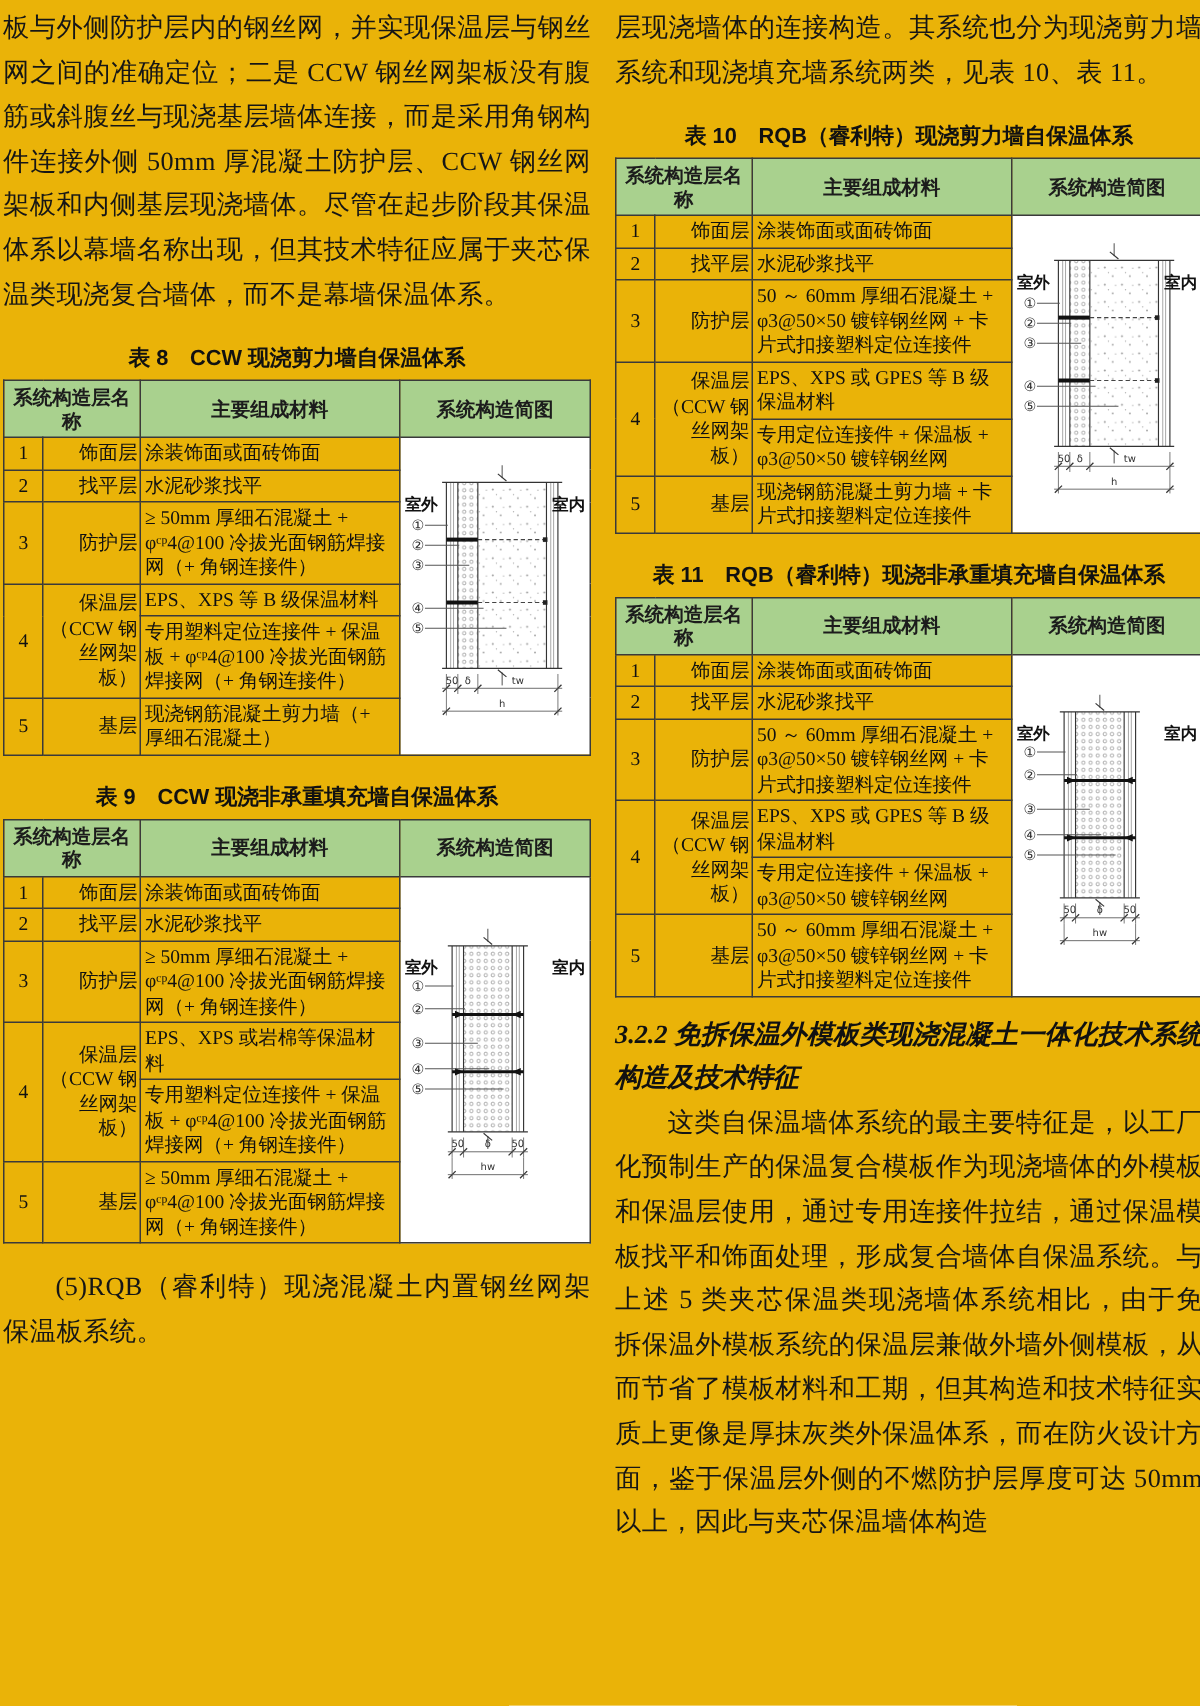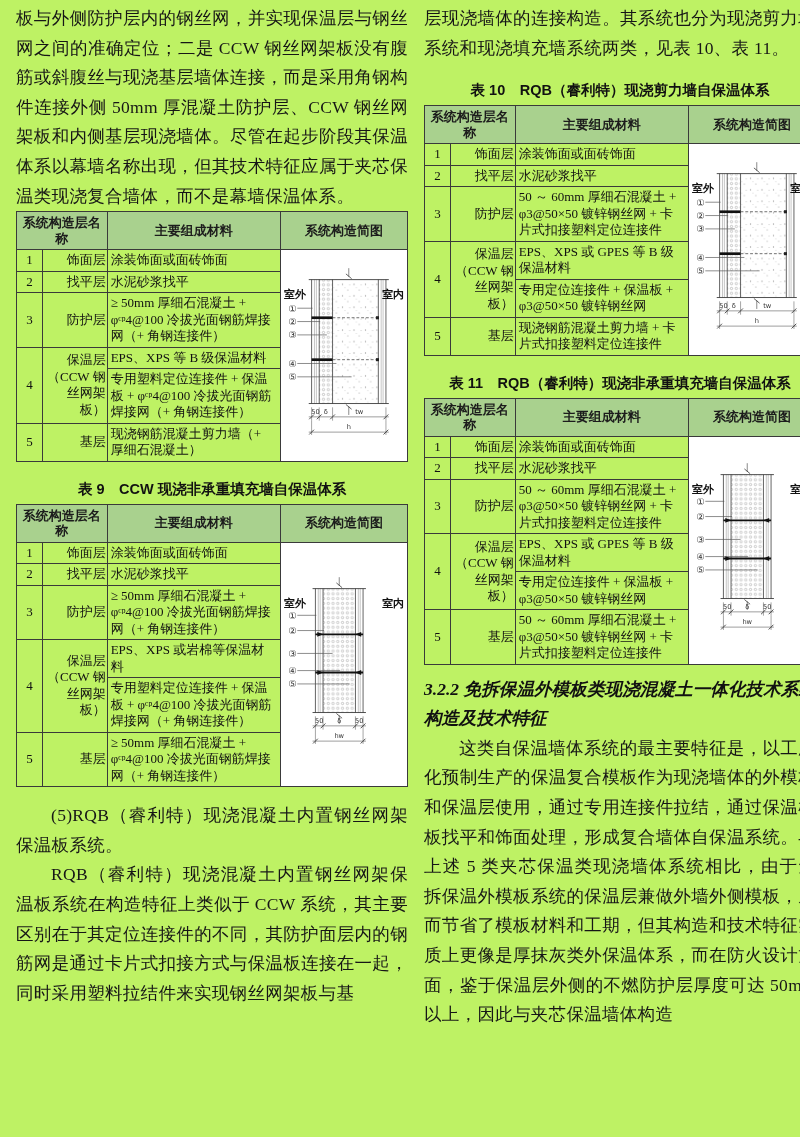--- a/index.html
+++ b/index.html
@@ -1,17 +1,17 @@
 <!DOCTYPE html>
 <html><head>
 <meta charset="utf-8">
 <style>
   html,body{margin:0;padding:0;background:#ffffff;}
   body{width:800px;height:1137px;overflow:hidden;}
-  .page{display:flex;gap:16px;padding:4px 2px 0 16px;box-sizing:border-box;width:800px;height:1137px;background:#bef264;}
+  .page{display:flex;gap:16px;padding:4px 2px 0 2px;box-sizing:border-box;width:800px;height:1137px;background:#eab308;}
   .col{width:392px;flex:0 0 392px;}
   .para{margin:0;font-family:"Liberation Serif","DejaVu Serif",serif;font-size:17.5px;line-height:29.6px;
         text-align:justify;color:#161616;letter-spacing:0.3px;}
   .indent{text-indent:2em;}
   .mt{margin-top:14px;}
   .tbl-title{margin:18px 0 5px 0;text-align:center;font-family:"Liberation Sans","DejaVu Sans",sans-serif;
         font-weight:bold;font-size:14.5px;color:#111;}
   table.sys-table{width:100%;border-collapse:collapse;table-layout:fixed;
         font-family:"Liberation Serif","DejaVu Serif",serif;font-size:13px;line-height:16.5px;color:#111;
         border:1.5px solid #333;}
@@ -27,20 +27,21 @@
         font-style:italic;font-size:17.5px;line-height:29.6px;text-align:justify;color:#111;}
 </style>
 </head>
 <body>
 
 <div class="page">
 
   <div class="col">
     <p class="para">板与外侧防护层内的钢丝网，并实现保温层与钢丝网之间的准确定位；二是 CCW 钢丝网架板没有腹筋或斜腹丝与现浇基层墙体连接，而是采用角钢构件连接外侧 50mm 厚混凝土防护层、CCW 钢丝网架板和内侧基层现浇墙体。尽管在起步阶段其保温体系以幕墙名称出现，但其技术特征应属于夹芯保温类现浇复合墙体，而不是幕墙保温体系。</p>
 
+    <div class="tbl-title">表 8　CCW 现浇剪力墙自保温体系</div>
     <table class="sys-table">
       <colgroup>
           <col style="width:26px">
           <col style="width:64px">
           <col style="width:172px">
           <col style="width:126px">
         </colgroup>
       <tbody>
       <tr>
         <th colspan="2">系统构造层名称</th>
@@ -251,21 +252,20 @@
       </tr>
       <tr>
         <td class="num">5</td>
         <td class="name">基层</td>
         <td class="mat">≥ 50mm 厚细石混凝土 + φᶜᵖ4@100 冷拔光面钢筋焊接网（+ 角钢连接件）</td>
       </tr>
       </tbody>
     </table>
 
     <p class="para indent mt">(5)RQB（睿利特）现浇混凝土内置钢丝网架保温板系统。</p>
-    <p class="para indent">RQB（睿利特）现浇混凝土内置钢丝网架保温板系统在构造特征上类似于 CCW 系统，其主要区别在于其定位连接件的不同，其防护面层内的钢筋网是通过卡片式扣接方式与保温板连接在一起，同时采用塑料拉结件来实现钢丝网架板与基</p>
   </div>
 
   <div class="col">
     <p class="para">层现浇墙体的连接构造。其系统也分为现浇剪力墙系统和现浇填充墙系统两类，见表 10、表 11。</p>
 
     <div class="tbl-title">表 10　RQB（睿利特）现浇剪力墙自保温体系</div>
     <table class="sys-table">
       <colgroup>
           <col style="width:26px">
           <col style="width:64px">

